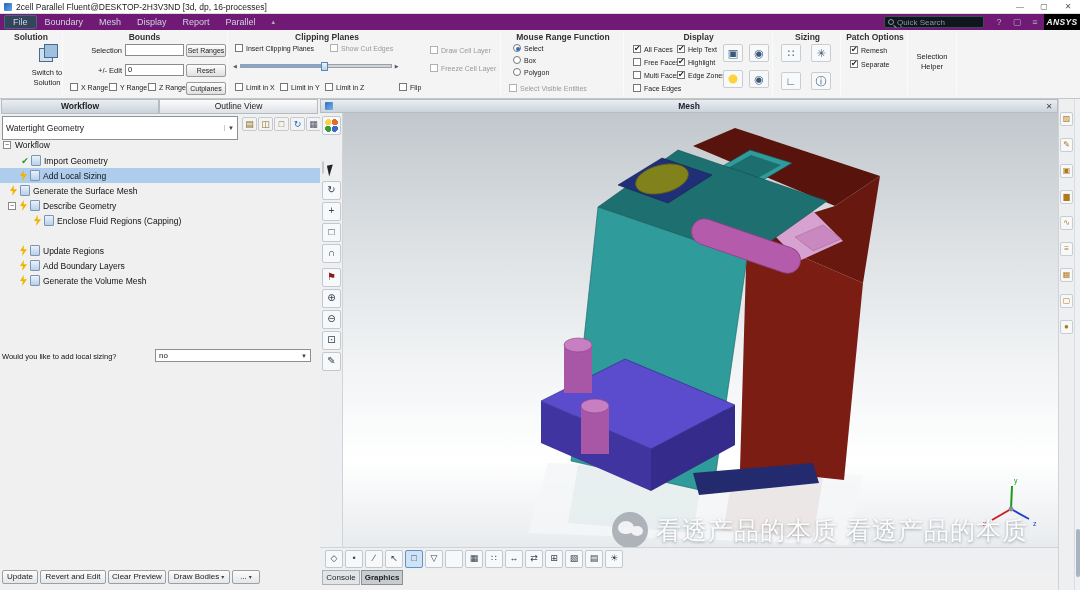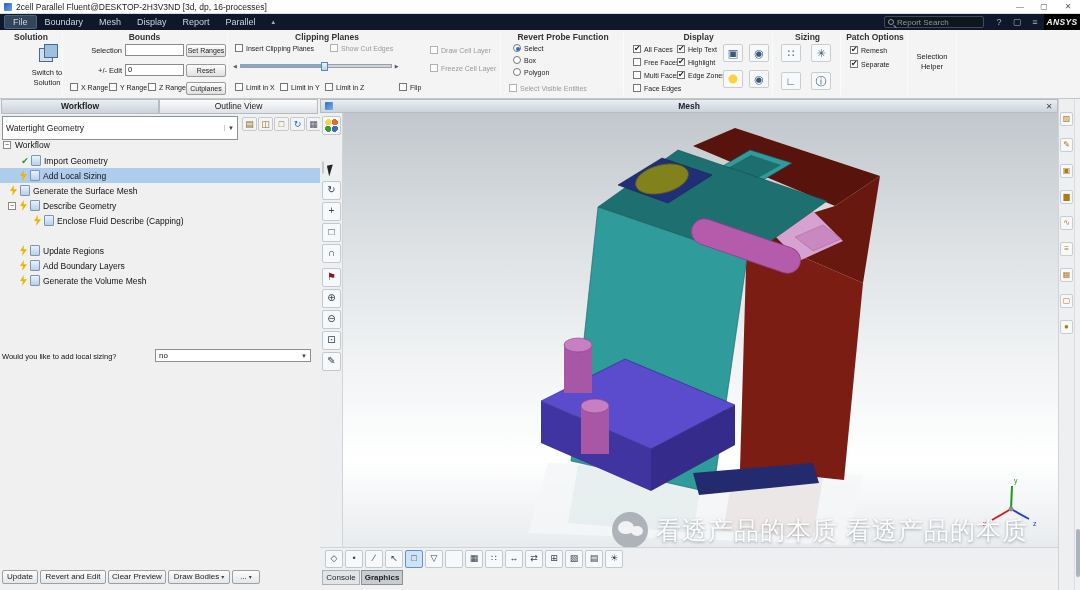--- a/index.html
+++ b/index.html
@@ -7,21 +7,21 @@
 body{font-family:"Liberation Sans","DejaVu Sans",sans-serif;font-size:9px;color:#1a1a1a;background:#f0f0f0;}
 .app{position:relative;width:1080px;height:590px;background:#f0f0f0;overflow:hidden;}
 
 
 .titlebar{position:absolute;left:0;top:0;width:1080px;height:14px;background:#fff;border-bottom:1px solid #dcdcdc;display:flex;align-items:center;font-size:8.5px;color:#222;}
 .app-icon{width:8px;height:8px;margin:0 4px 0 4px;background:linear-gradient(135deg,#1f5fc0,#6aa5e8);border-radius:1px;flex:none;}
 .win-btns{margin-left:auto;display:flex;}
 .winbtn{width:24px;text-align:center;color:#555;font-size:8px;line-height:13px;}
 
 
-.menubar{position:absolute;left:0;top:14px;width:1080px;height:16px;background:#0f172a;display:flex;align-items:center;color:#ccd4dd;font-size:9px;}
+.menubar{position:absolute;left:0;top:14px;width:1080px;height:16px;background:#701a75;display:flex;align-items:center;color:#ccd4dd;font-size:9px;}
 .menu-item{padding:0 8px;line-height:14px;}
 .menu-item.file{background:#33455a;border:1px solid #4a637e;margin-left:4px;border-radius:2px;line-height:12px;}
 .menu-caret{padding:0 8px;font-size:7px;color:#9fb0c0;}
 .search{margin-left:auto;width:100px;height:12px;background:#10161d;border:1px solid #3c4a59;border-radius:2px;display:flex;align-items:center;color:#8b97a3;font-size:8px;padding:0 3px;margin-right:6px;}
 .search-glyph{width:6px;height:6px;border:1px solid #8b97a3;border-radius:50%;position:relative;margin-right:3px;flex:none;}
 .search-glyph::after{content:"";position:absolute;width:4px;height:1px;background:#8b97a3;transform:rotate(45deg);left:4px;top:6px;}
 .mb-icon{width:18px;text-align:center;color:#aab4bf;font-size:9px;}
 .ansys{width:36px;height:16px;background:#000;color:#f2f2f2;font-weight:bold;font-style:italic;font-size:8.5px;display:flex;align-items:center;justify-content:center;letter-spacing:.3px;}
 
 
@@ -116,21 +116,21 @@
   <div class="menubar">
     <span class="menu-item file">File</span>
     <span class="menu-item">Boundary</span>
     <span class="menu-item">Mesh</span>
     <span class="menu-item">Display</span>
     <span class="menu-item">Report</span>
     <span class="menu-item">Parallel</span>
     <span class="menu-caret">▴</span>
     <span class="search">
       <span class="search-glyph"></span>
-      <span>Report Search</span>
+      <span>Quick Search</span>
     </span>
     <span class="mb-icon">?</span>
     <span class="mb-icon">▢</span>
     <span class="mb-icon">≡</span>
     <span class="ansys">ANSYS</span>
   </div>
 
   <div class="ribbon">
 
     <div class="rgroup" style="left:0;width:62px">
@@ -206,21 +206,21 @@
           <span>Limit in Z</span>
         </label>
       <label class="chkrow" style="left:172px;top:53px">
           <span class="cbox"></span>
           <span>Flip</span>
         </label>
     </div>
     <div class="rsep" style="left:500px"></div>
 
     <div class="rgroup" style="left:503px;width:120px">
-      <div class="rtitle">Revert Probe Function</div>
+      <div class="rtitle">Mouse Range Function</div>
       <label class="chkrow" style="left:10px;top:14px">
           <span class="rdo sel"></span>
           <span>Select</span>
         </label>
       <label class="chkrow" style="left:10px;top:26px">
           <span class="rdo"></span>
           <span>Box</span>
         </label>
       <label class="chkrow" style="left:10px;top:38px">
           <span class="rdo"></span>
@@ -333,21 +333,21 @@
   </div>
   <div class="trow" style="top:198px;padding-left:8px">
     <span class="expander">−</span>
     <span class="bolt"></span>
     <span class="docicon"></span>
     <span>Describe Geometry</span>
   </div>
   <div class="trow" style="top:213px;padding-left:34px">
     <span class="bolt"></span>
     <span class="docicon"></span>
-    <span>Enclose Fluid Describe (Capping)</span>
+    <span>Enclose Fluid Regions (Capping)</span>
   </div>
   <div class="trow" style="top:258px;padding-left:20px">
     <span class="bolt"></span>
     <span class="docicon"></span>
     <span>Add Boundary Layers</span>
   </div>
   <div class="trow" style="top:243px;padding-left:20px">
     <span class="bolt"></span>
     <span class="docicon"></span>
     <span>Update Regions</span>

